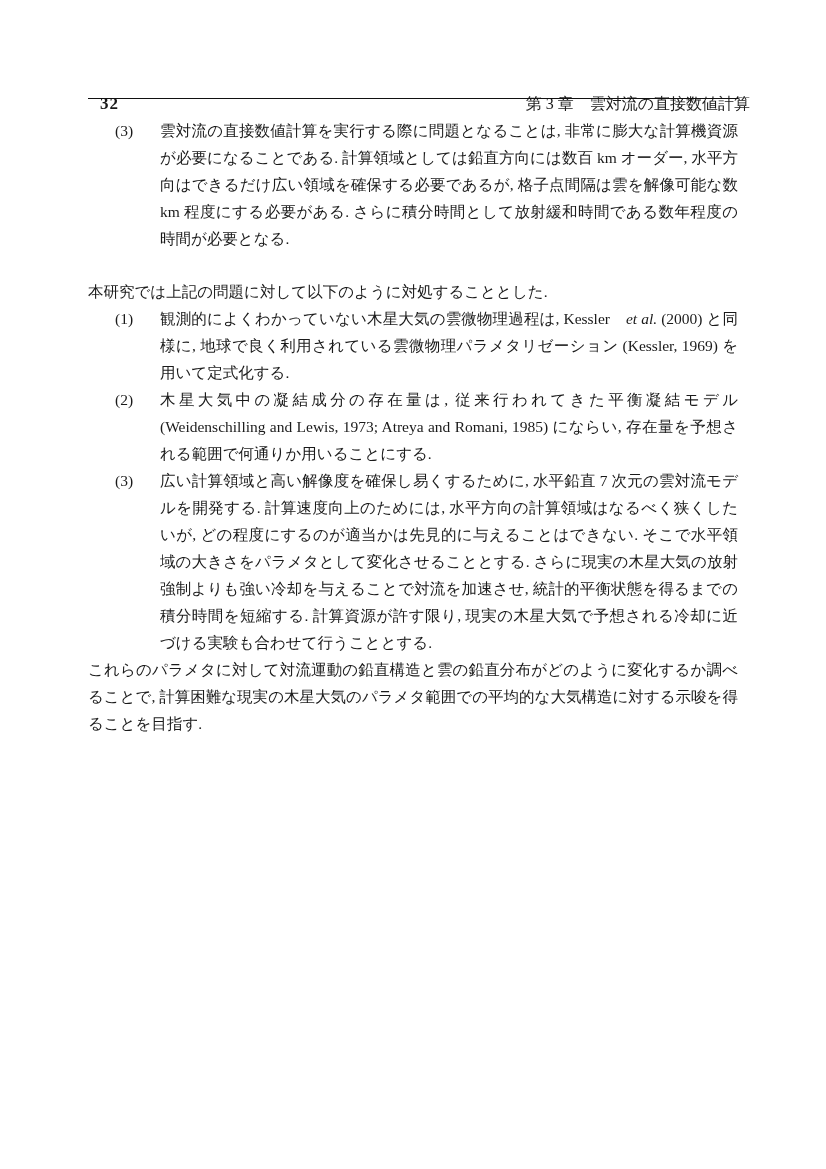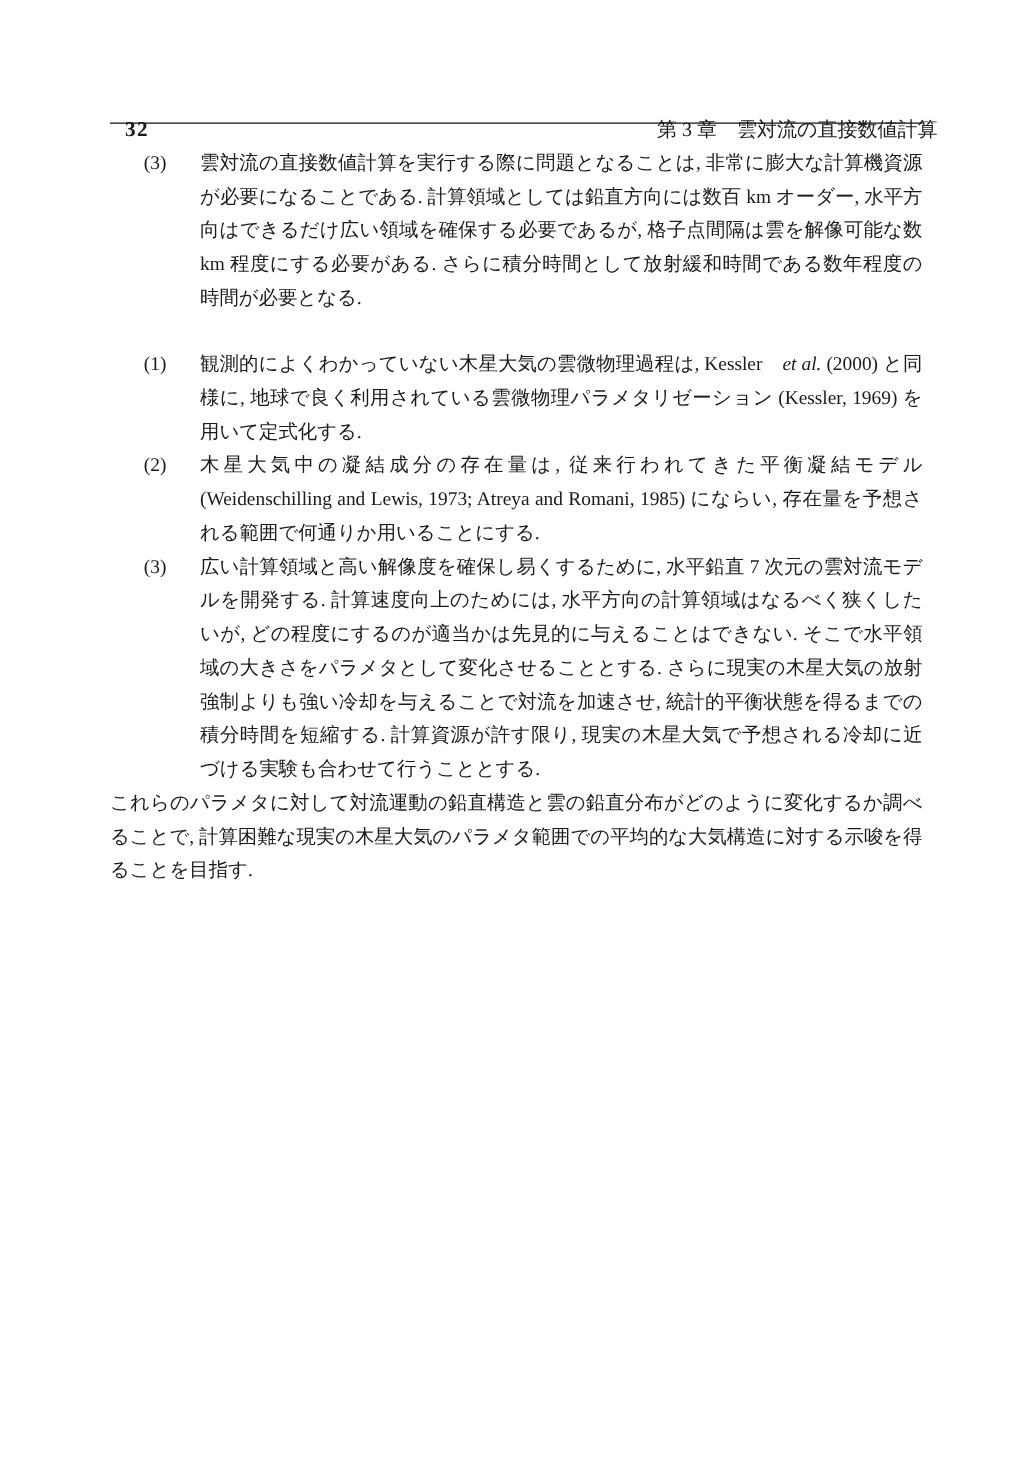--- a/index.html
+++ b/index.html
@@ -100,20 +100,21 @@
 
   <div class="content">
 
     <div class="list-item">
       <span class="item-label">(3)</span>
       <div class="item-text">雲対流の直接数値計算を実行する際に問題となることは, 非常に膨大な計算機資源が必要になることである. 計算領域としては鉛直方向には数百 km オーダー, 水平方向はできるだけ広い領域を確保する必要であるが, 格子点間隔は雲を解像可能な数 km 程度にする必要がある. さらに積分時間として放射緩和時間である数年程度の時間が必要となる.</div>
     </div>
 
     <div class="gap-line first-gap"></div>
 
+    <p class="para">本研究では上記の問題に対して以下のように対処することとした.</p>
 
     <div class="list-item">
       <span class="item-label">(1)</span>
       <div class="item-text"><span>観測的によくわかっていない木星大気の雲微物理過程は, Kessler </span><em>et al.</em><span> (2000) と同様に, 地球で良く利用されている雲微物理パラメタリゼーション (Kessler, 1969) を用いて定式化する.</span></div>
     </div>
 
     <div class="list-item">
       <span class="item-label">(2)</span>
       <div class="item-text"><span>木星大気中の凝結成分の存在量は, 従来行われてきた平衡凝結モデル (Weidenschilling and Lewis, 1973; Atreya and Romani, 1985) にならい, 存在量を予想される範囲で何通りか用いることにする.</span><em></em><span></span></div>
     </div>

